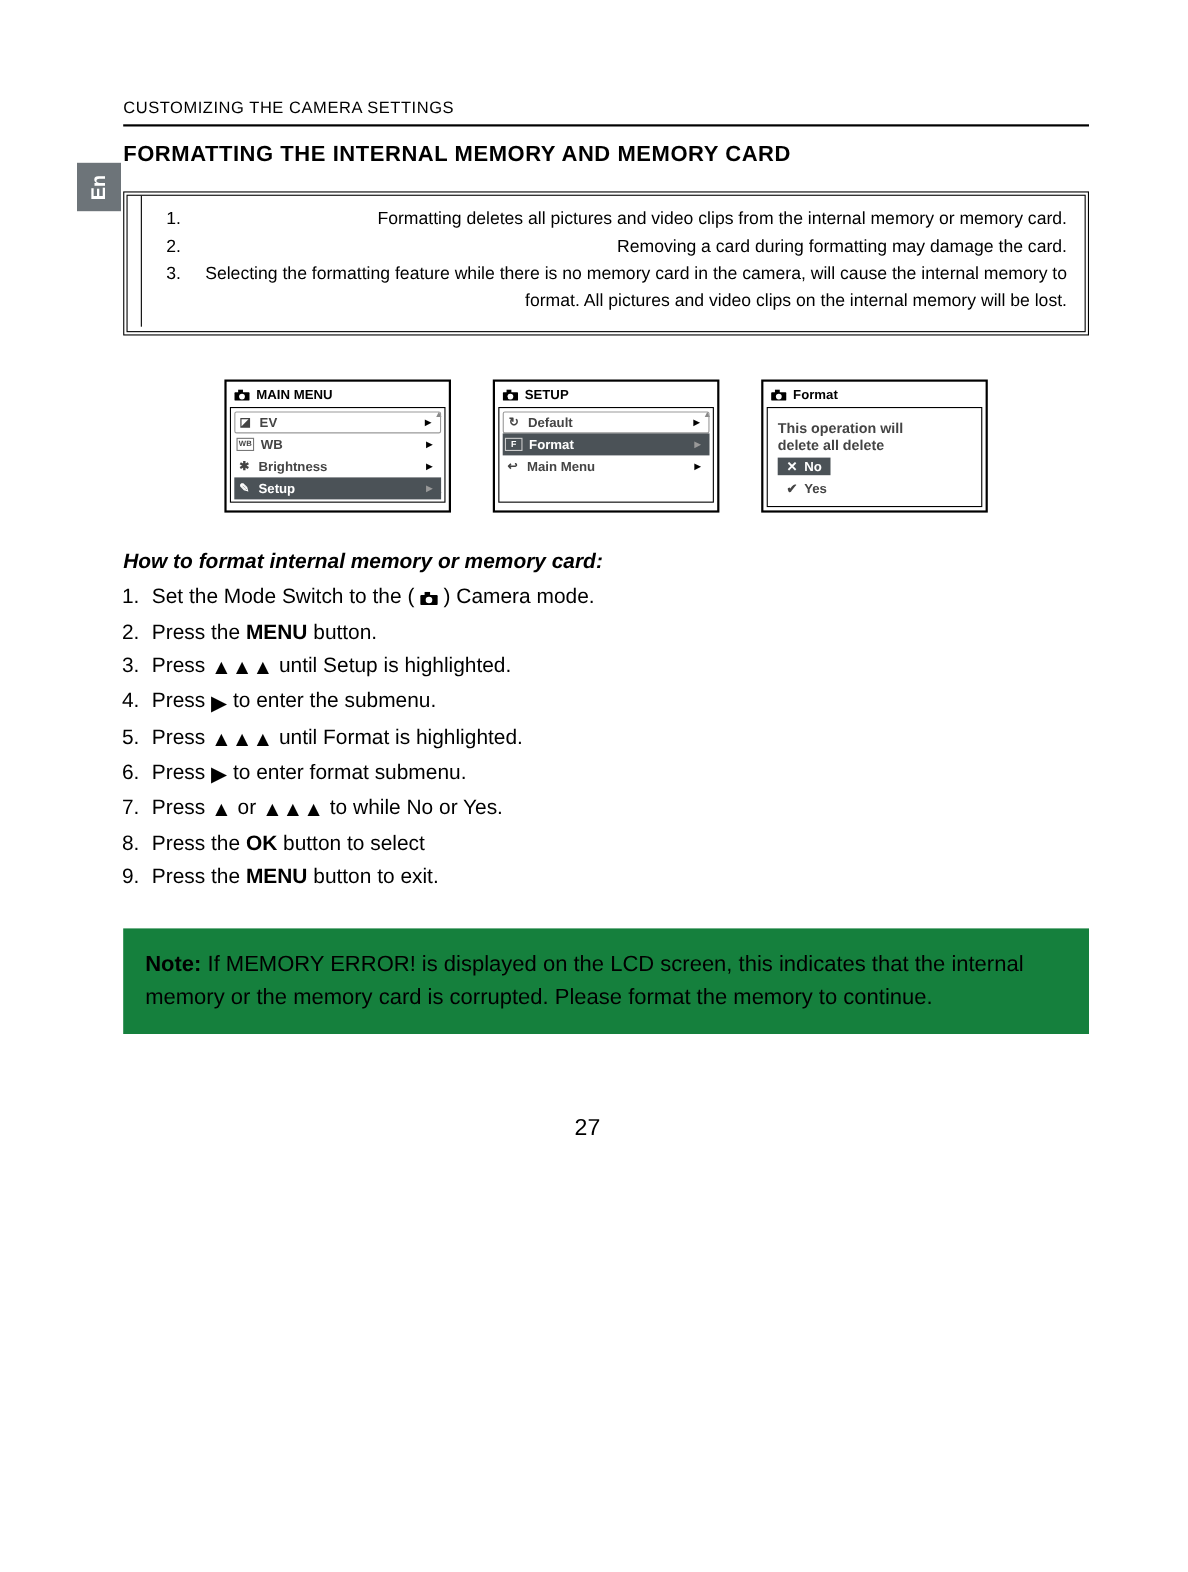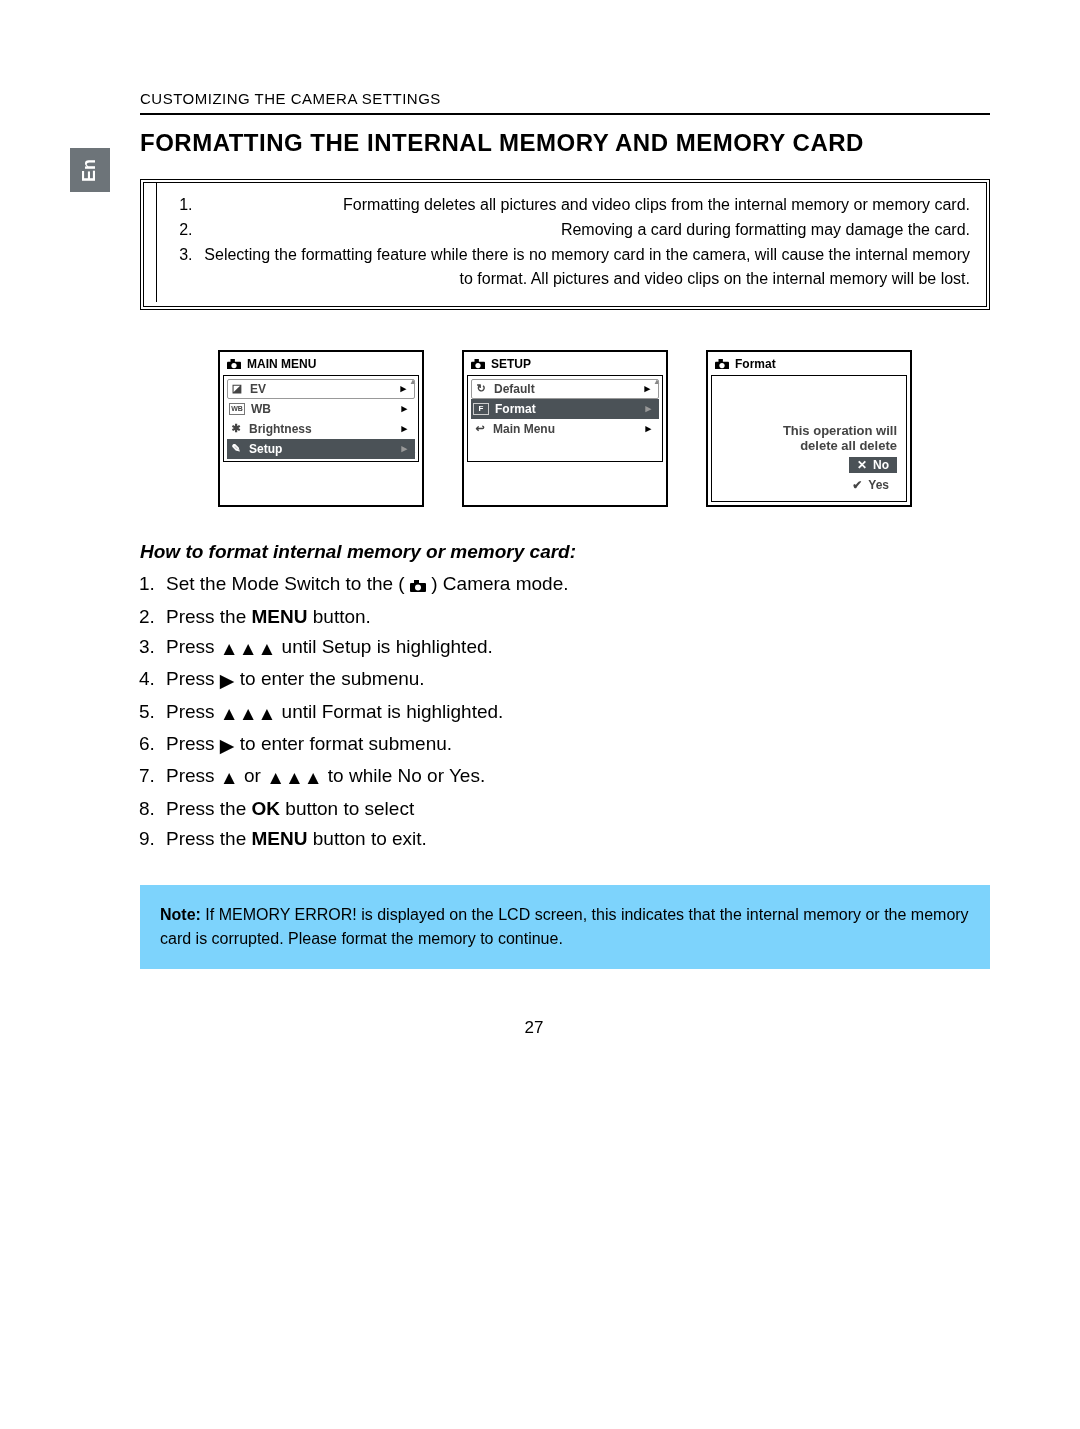--- a/index.html
+++ b/index.html
@@ -6,21 +6,21 @@
     margin: 0;
     background: #ffffff;
     font-family: Arial, Helvetica, sans-serif;
     color: #000;
   }
   .page {
     width: 1080px;
     height: 1078px;
     position: relative;
     box-sizing: border-box;
-    padding: 90px 90px 40px 70px;
+    padding: 90px 90px 40px 42px;
   }
   .header-line {
     font-size: 15px;
     letter-spacing: 0.5px;
     border-bottom: 2px solid #000;
     padding-bottom: 6px;
     margin-left: 70px;
     margin-right: 0;
   }
   .lang-tab {
@@ -32,21 +32,21 @@
     background: #6d7479;
     color: #fff;
     font-weight: bold;
     font-size: 18px;
     display: flex;
     align-items: center;
     justify-content: center;
   }
   .lang-tab span { transform: rotate(-90deg); }
   .title {
-    font-size: 24px;
+    font-size: 20px;
     font-weight: bold;
     letter-spacing: 0.5px;
     margin: 14px 0 22px 70px;
   }
   .caution-box {
     border: 4px double #000;
     margin-left: 70px;
     margin-right: 0;
     padding: 10px 16px 14px 12px;
     display: flex;
@@ -134,26 +134,25 @@
   .menu-row .label { flex:1; }
   .menu-row .arrow { font-size: 11px; color:#000; position:absolute; right:8px;}
   .menu-row.sel {
     background: #4b5257;
     color: #fff;
   }
   .menu-row.sel .arrow { color: #999; }
   .menu-row.boxed { border:1px solid #999; border-radius:2px; box-sizing:border-box;}
 
   .fmt-body {
-    text-align: right;
+    text-align: left;
     font-size: 13px;
     font-weight: bold;
     color:#444;
     padding: 8px 6px 6px 6px;
-    margin-top: 36px;
   }
   .fmt-body .opt {
     display: inline-flex;
     align-items: center;
     gap: 6px;
     margin-top: 4px;
     font-size: 12px;
     padding: 1px 8px;
   }
   .fmt-body .opt.sel {
@@ -171,34 +170,34 @@
     font-style: italic;
   }
   .howto ol {
     margin: 2px 0 0 0;
     padding-left: 20px;
   }
   .howto li { padding-left: 6px; }
   .inline-icon { display:inline-block; vertical-align:-2px;}
 
   .note-box {
-    background: #7dd3fc;
+    background: #15803d;
     margin: 30px 0 0 70px;
     padding: 18px 20px;
-    font-size: 16px;
+    font-size: 20px;
     line-height: 1.5;
   }
   .note-box b { font-weight: bold; }
 
   .page-num {
     position: absolute;
     bottom: 40px;
     left: 0; right: 12px;
     text-align: center;
-    font-size: 17px;
+    font-size: 21px;
   }
 </style>
 </head>
 <body>
 
 <div class="page">
 
   <div class="header-line">CUSTOMIZING THE CAMERA SETTINGS</div>
 
   <div class="lang-tab">

